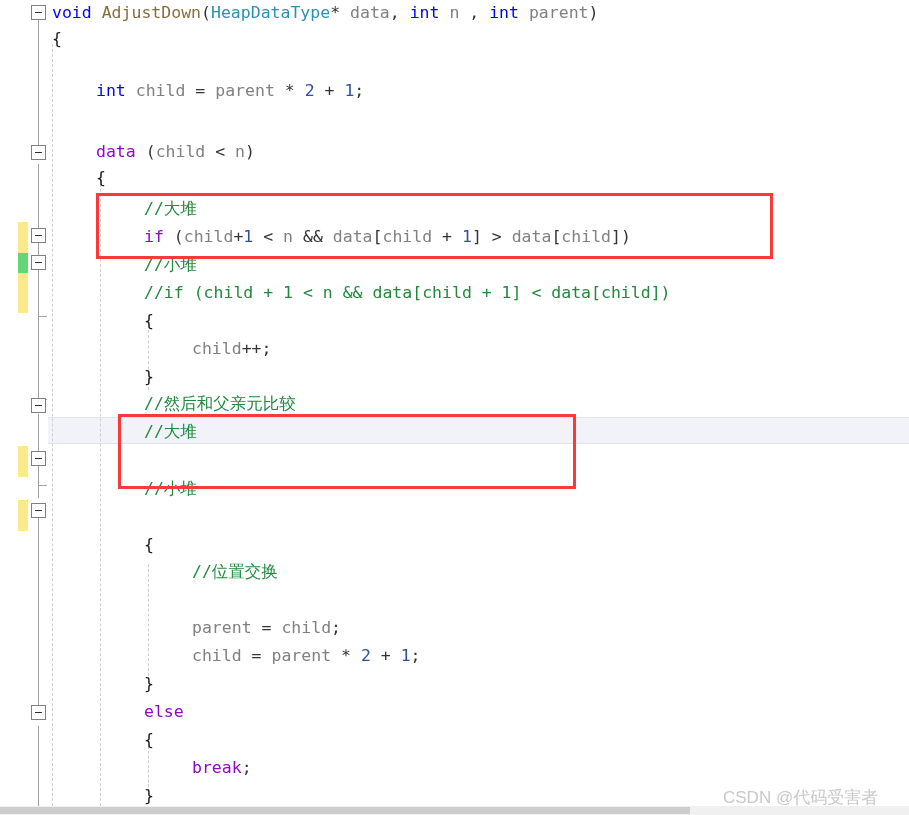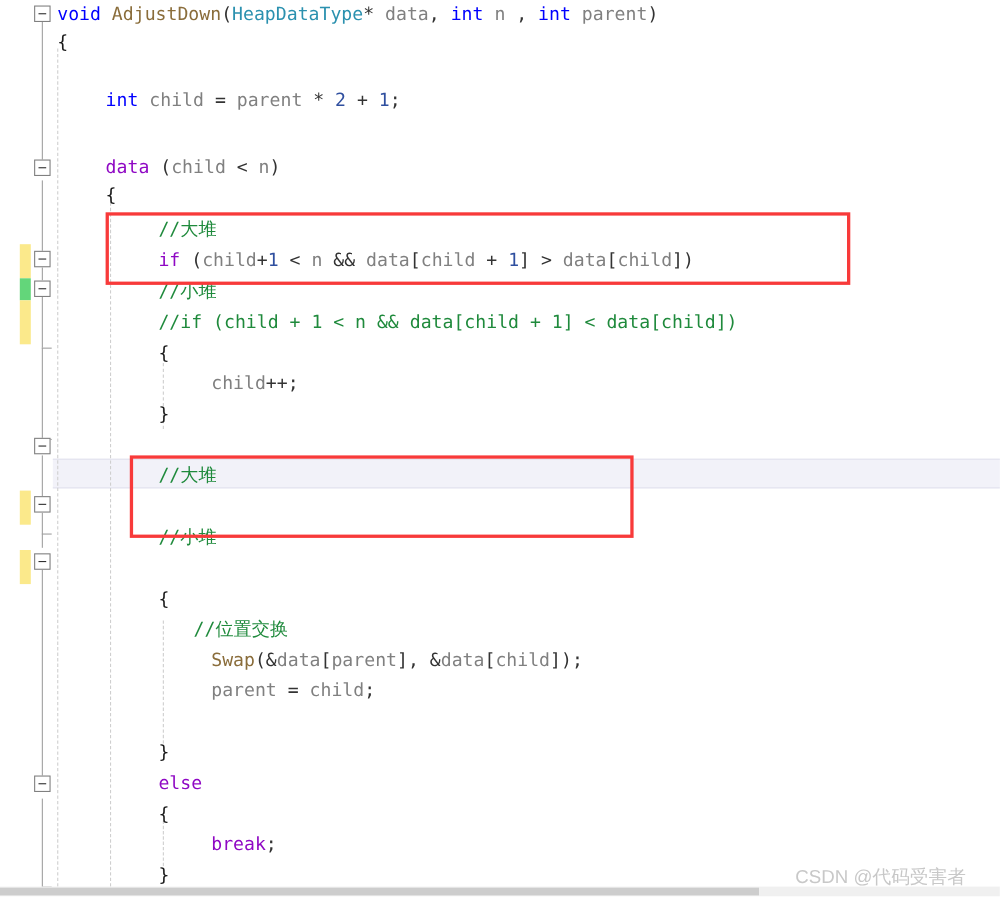--- a/index.html
+++ b/index.html
@@ -217,35 +217,36 @@
     <div class="line" style="top:252px;left:144px;"><span class="cmt">//小堆</span></div>
 
     <div class="line" style="top:280px;left:144px;"><span class="cmt">//if (child + 1 &lt; n &amp;&amp; data[child + 1] &lt; data[child])</span></div>
 
     <div class="line" style="top:308px;left:144px;"><span class="brc">{</span></div>
 
     <div class="line" style="top:336px;left:192px;"><span class="id">child</span><span class="pun">++;</span></div>
 
     <div class="line" style="top:364px;left:144px;"><span class="brc">}</span></div>
 
+    <div class="line" style="top:391px;left:144px;"><span class="cmt">//然后和父亲元比较</span></div>
 
     <div class="line" style="top:419px;left:144px;"><span class="cmt">//大堆</span></div>
 
 
     <div class="line" style="top:476px;left:144px;"><span class="cmt">//小堆</span></div>
 
 
     <div class="line" style="top:532px;left:144px;"><span class="brc">{</span></div>
 
-    <div class="line" style="top:559px;left:176px;"><span class="cmt">//位置交换</span></div>
-
-    <div class="line" style="top:587px;left:192px;"><span class="fn">Swap</span><span class="pun">(&amp;</span><span class="id">data</span><span class="pun">[</span><span class="id">parent</span><span class="pun">], &amp;</span><span class="id">data</span><span class="pun">[</span><span class="id">child</span><span class="pun">]);</span></div>
+    <div class="line" style="top:559px;left:192px;"><span class="cmt">//位置交换</span></div>
+
 
     <div class="line" style="top:615px;left:192px;"><span class="id">parent </span><span class="pun">= </span><span class="id">child</span><span class="pun">;</span></div>
 
+    <div class="line" style="top:643px;left:192px;"><span class="id">child </span><span class="pun">= </span><span class="id">parent </span><span class="pun">* </span><span class="num">2</span><span class="pun"> + </span><span class="num">1</span><span class="pun">;</span></div>
 
     <div class="line" style="top:671px;left:144px;"><span class="brc">}</span></div>
 
     <div class="line" style="top:699px;left:144px;"><span class="ctl">else</span></div>
 
     <div class="line" style="top:727px;left:144px;"><span class="brc">{</span></div>
 
     <div class="line" style="top:755px;left:192px;"><span class="ctl">break</span><span class="pun">;</span></div>
 
     <div class="line" style="top:783px;left:144px;"><span class="brc">}</span></div>

